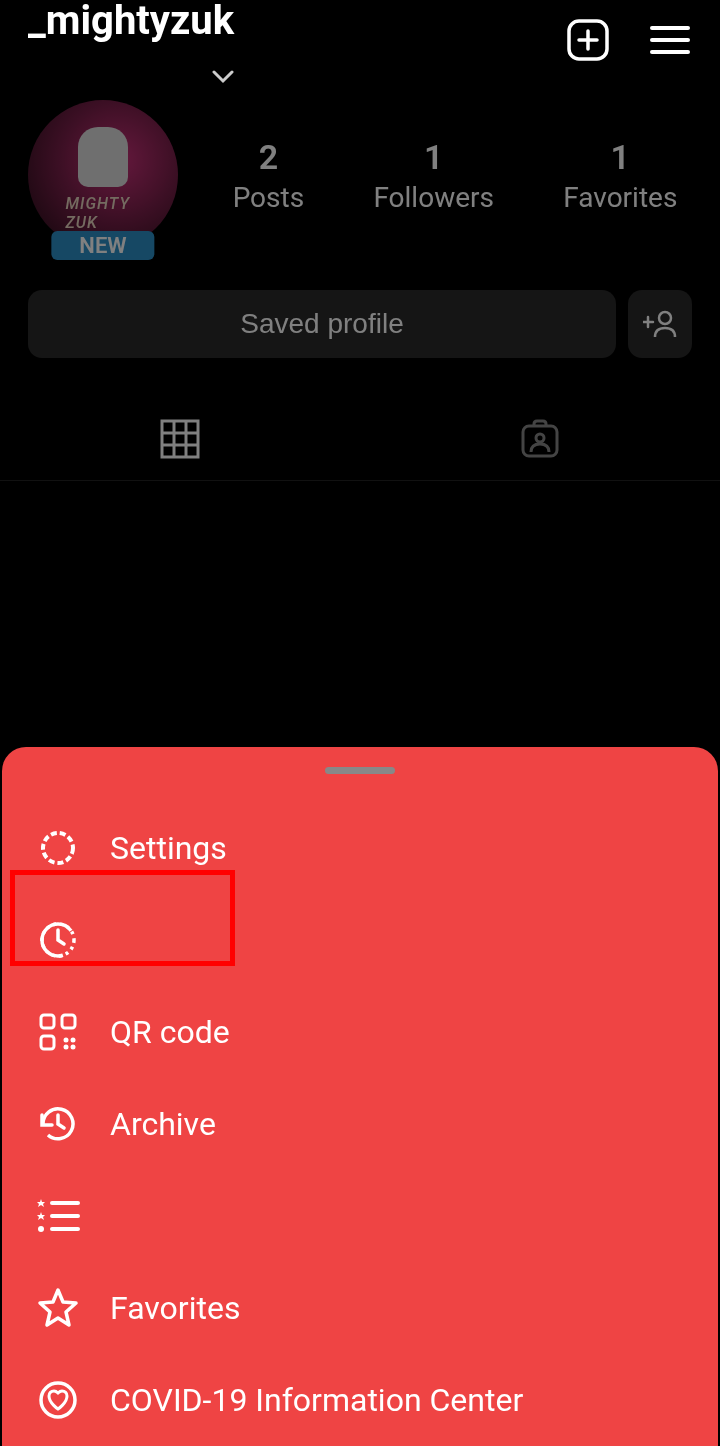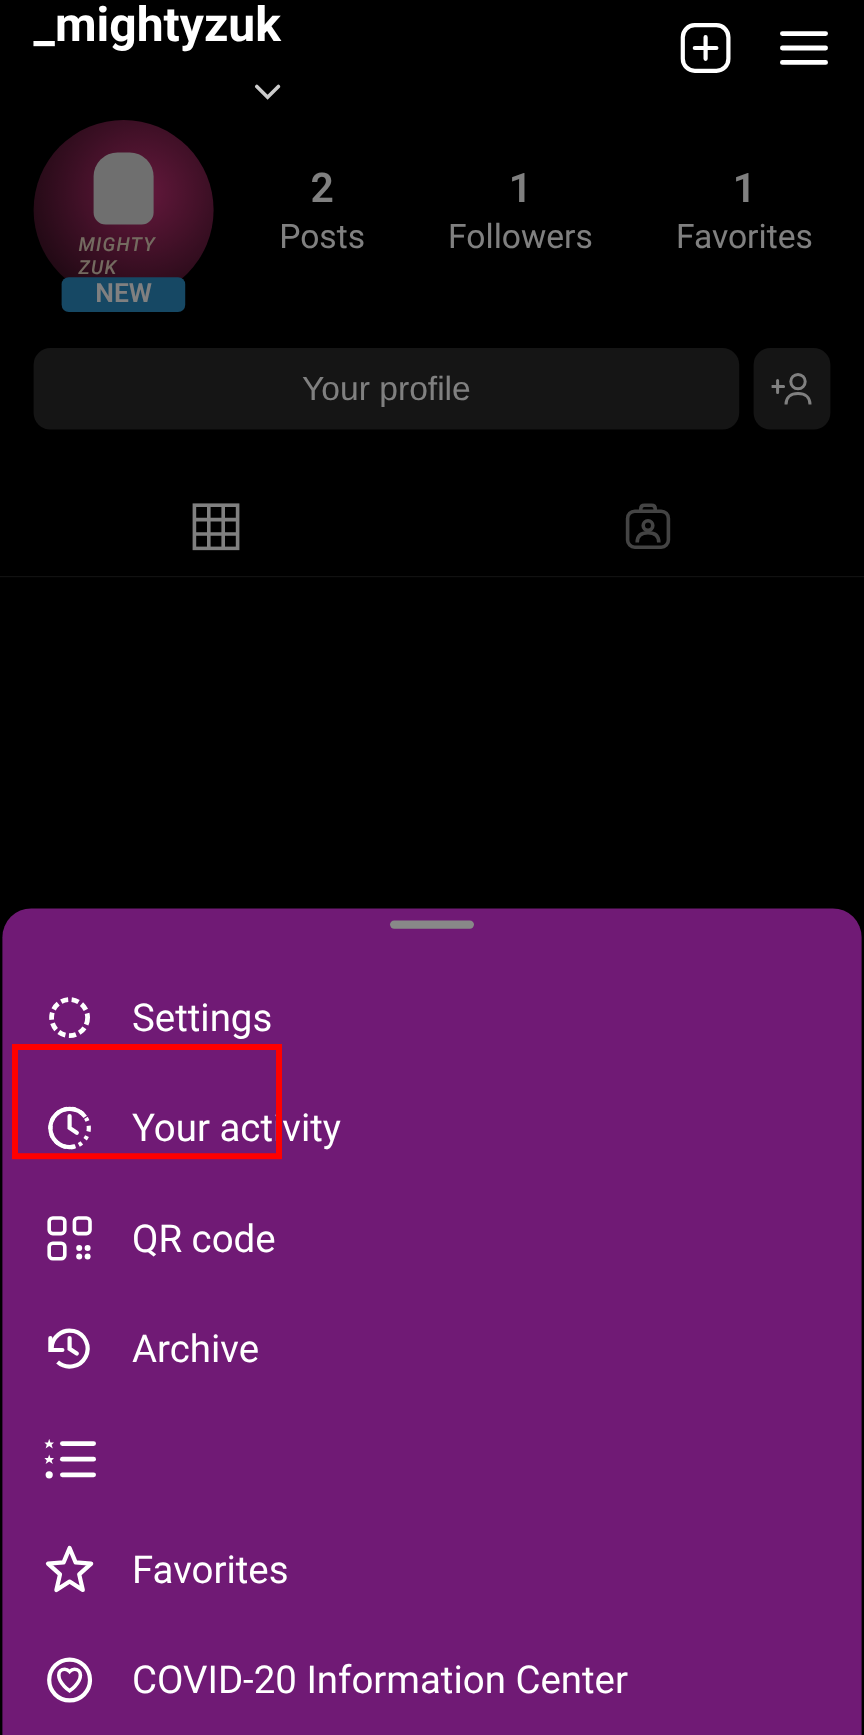--- a/index.html
+++ b/index.html
@@ -167,23 +167,23 @@
       display: flex;
       align-items: center;
       justify-content: center;
       padding: 20px 0;
     }
     .bottom-sheet {
       position: absolute;
       bottom: 0;
       left: 2px;
       right: 2px;
-      background: #701a75;
+      background: #ef4444;
       border-radius: 24px 24px 0 0;
-      padding-top: 10px;
+      padding-top: 20px;
     }
     .drag-handle {
       width: 70px;
       height: 7px;
       background: #888;
       border-radius: 4px;
       margin: 0 auto 28px;
     }
     .menu-list {
       padding: 0 34px 0 34px;
@@ -266,21 +266,21 @@
       </div>
       <div class="stat">
         <div class="stat-number">1</div>
         <div class="stat-label">Favorites</div>
       </div>
     </div>
   </div>
 </div>
 
 <div class="profile-buttons">
-  <button class="edit-profile-btn">Your profile</button>
+  <button class="edit-profile-btn">Saved profile</button>
   <button class="add-friend-btn">
     <svg width="34" height="28" viewBox="0 0 34 28" fill="none">
         <circle cx="22" cy="8" r="6" stroke="#fff" stroke-width="2.5"></circle>
         <path d="M12 27C12 21 16 18 22 18C28 18 32 21 32 27" stroke="#fff" stroke-width="2.5"></path>
         <path d="M5 7V17M0 12H10" stroke="#fff" stroke-width="2.5" stroke-linecap="round"></path>
       </svg>
   </button>
 </div>
 
 <div class="tabs">
@@ -315,21 +315,20 @@
       <span class="menu-item-label">Settings</span>
     </div>
     <div class="menu-item">
       <div class="menu-item-icon">
         <svg width="44" height="44" viewBox="0 0 44 44" fill="none">
             <circle cx="22" cy="22" r="16" stroke="#fff" stroke-width="3.5" stroke-dasharray="3 4" stroke-dashoffset="0"></circle>
             <circle cx="22" cy="22" r="16" stroke="#fff" stroke-width="3.5" stroke-dasharray="70 100" stroke-dashoffset="-20"></circle>
             <path d="M22 12V22L28 26" stroke="#fff" stroke-width="3.5" stroke-linecap="round"></path>
           </svg>
       </div>
-      <span class="menu-item-label">Your activity</span>
     </div>
     <div class="menu-item">
       <div class="menu-item-icon">
         <svg width="40" height="40" viewBox="0 0 40 40" fill="none">
             <rect x="3" y="3" width="13" height="13" rx="3" stroke="#fff" stroke-width="3"></rect>
             <rect x="24" y="3" width="13" height="13" rx="3" stroke="#fff" stroke-width="3"></rect>
             <rect x="3" y="24" width="13" height="13" rx="3" stroke="#fff" stroke-width="3"></rect>
             <circle cx="28" cy="28" r="2.5" fill="#fff"></circle>
             <circle cx="35" cy="28" r="2.5" fill="#fff"></circle>
             <circle cx="28" cy="35" r="2.5" fill="#fff"></circle>
@@ -368,18 +367,18 @@
       </div>
       <span class="menu-item-label">Favorites</span>
     </div>
     <div class="menu-item">
       <div class="menu-item-icon">
         <svg width="42" height="42" viewBox="0 0 42 42" fill="none">
             <circle cx="21" cy="21" r="17" stroke="#fff" stroke-width="3.5"></circle>
             <path d="M21 30C21 30 12 24 12 17C12 14 14 12 17 12C19 12 21 14 21 14C21 14 23 12 25 12C28 12 30 14 30 17C30 24 21 30 21 30Z" stroke="#fff" stroke-width="3"></path>
           </svg>
       </div>
-      <span class="menu-item-label">COVID-20 Information Center</span>
+      <span class="menu-item-label">COVID-19 Information Center</span>
     </div>
   </div>
 </div>
 
 <div class="highlight-box"></div>
 
 </body></html>

